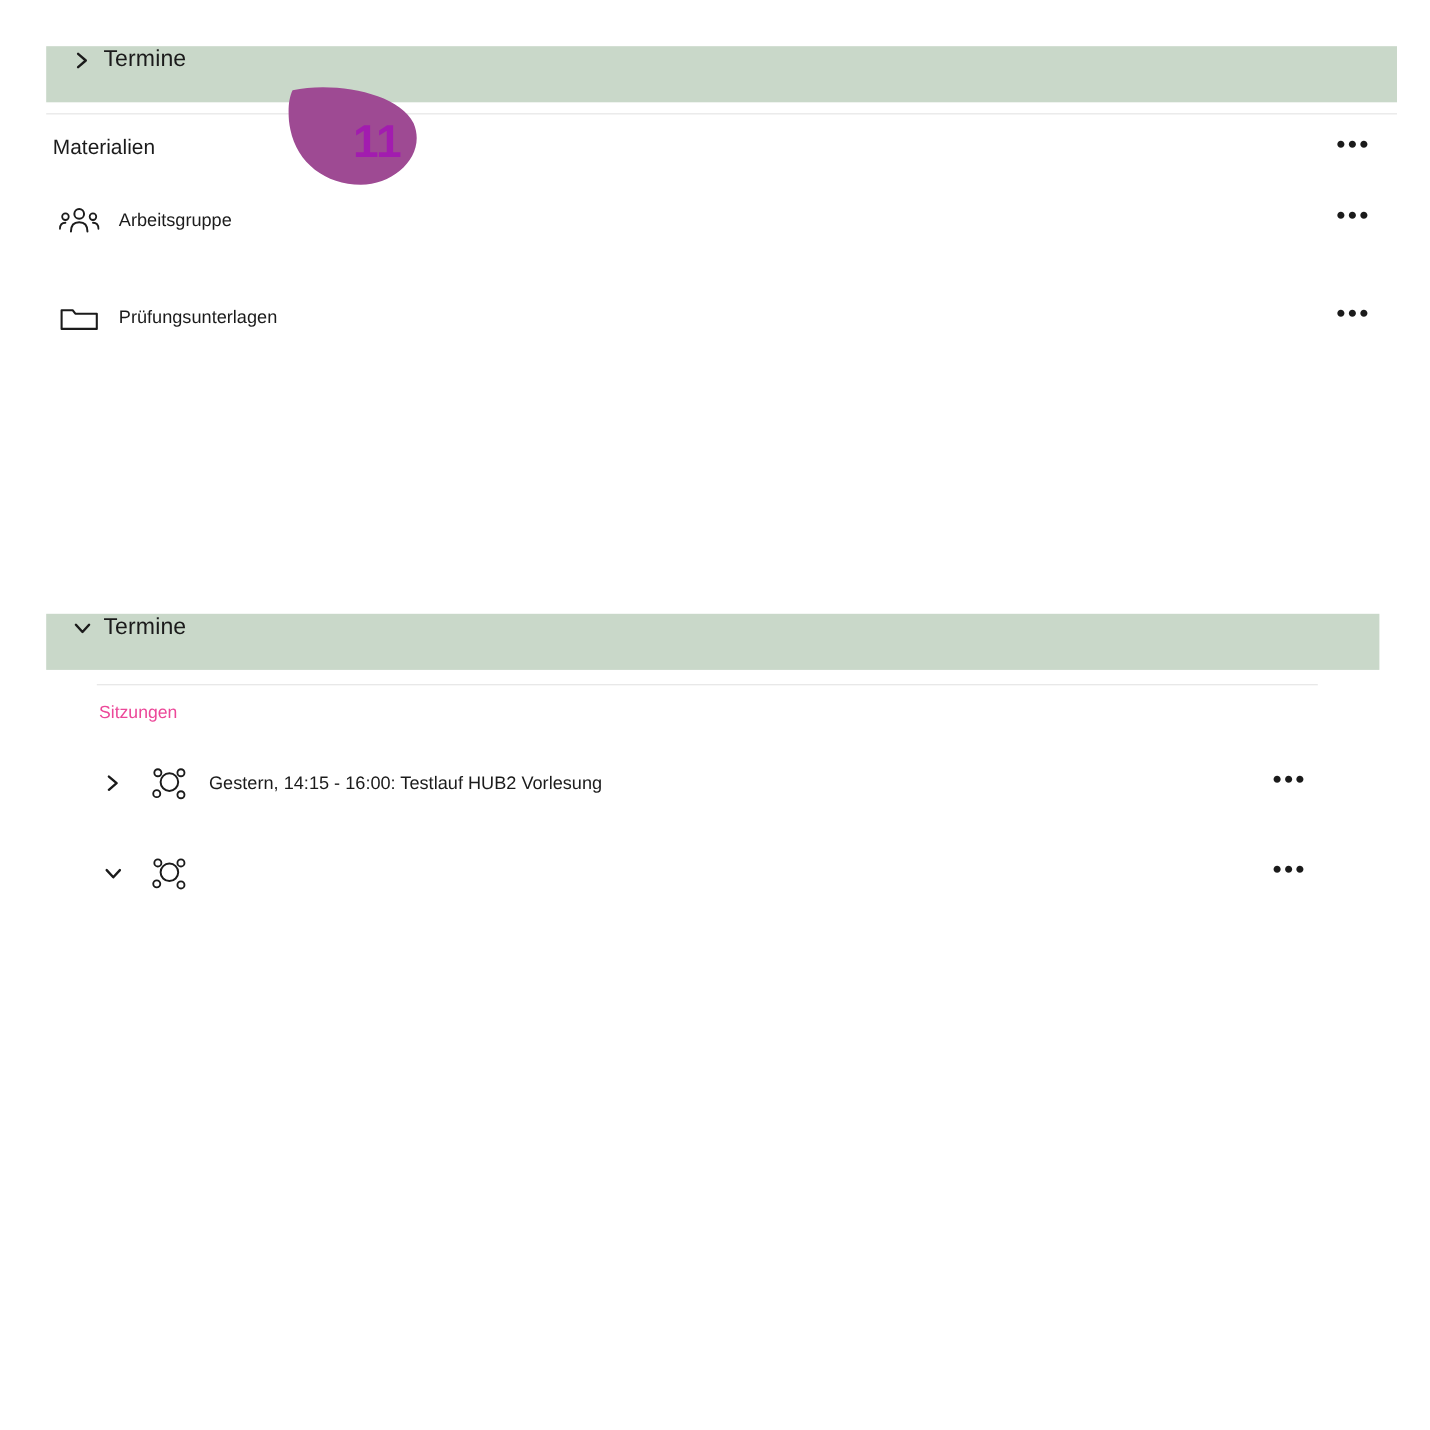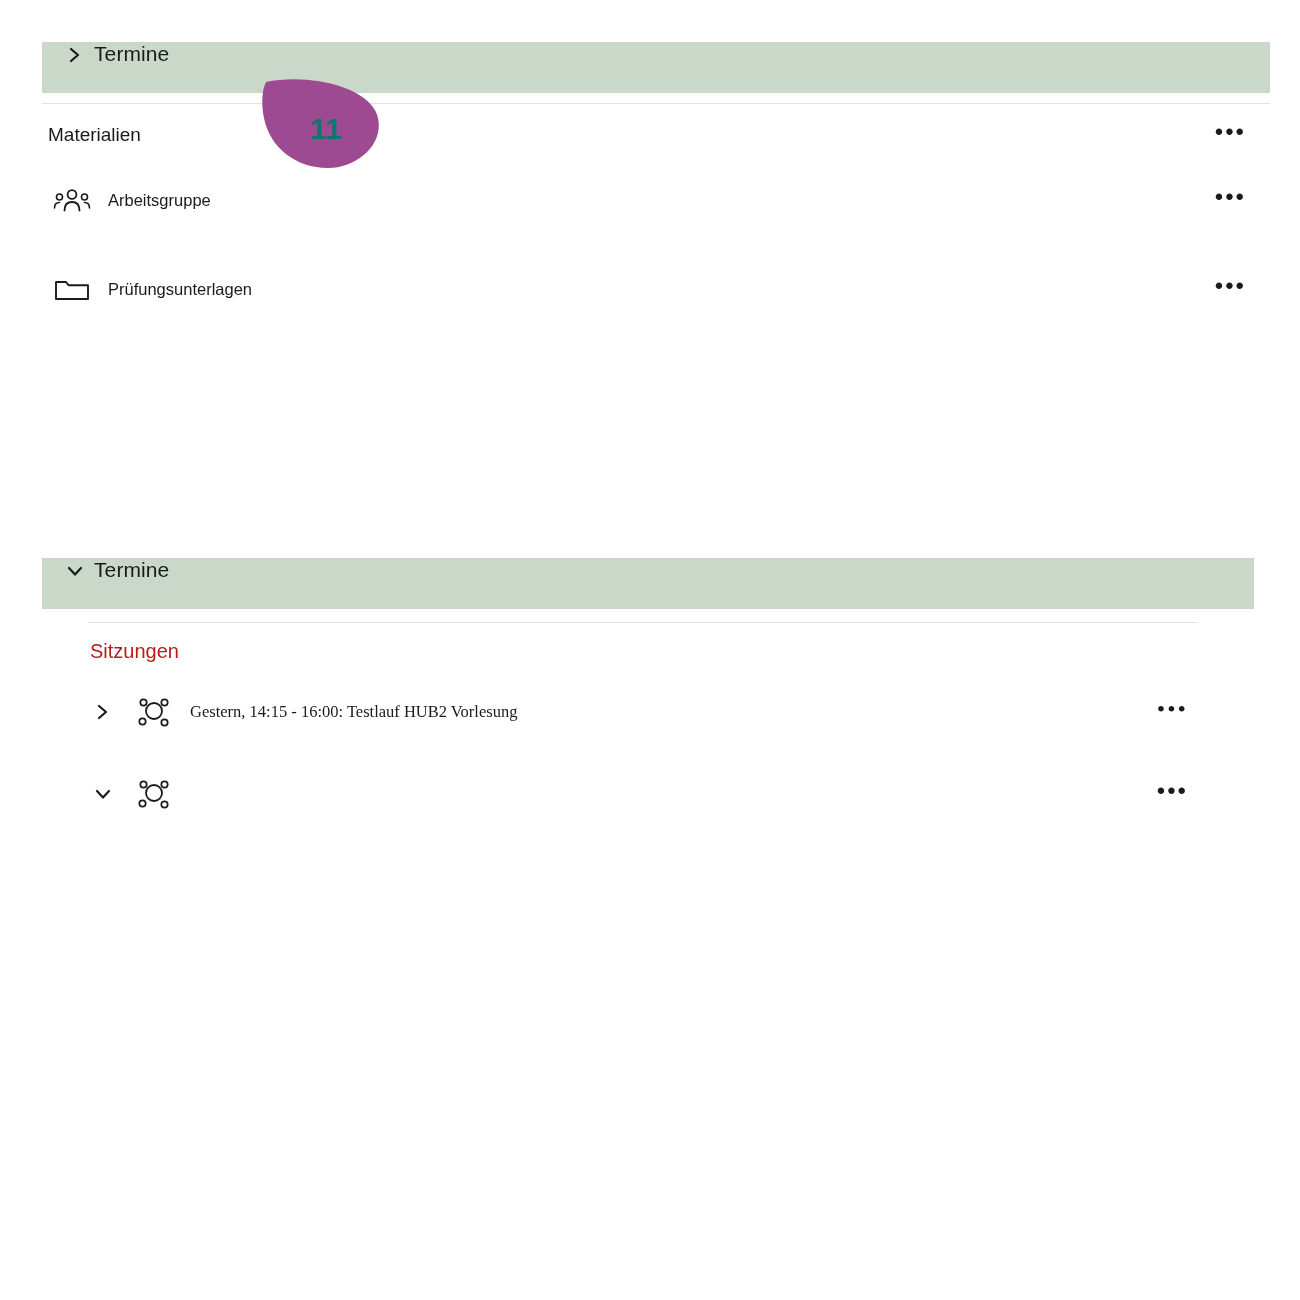--- a/index.html
+++ b/index.html
@@ -121,34 +121,34 @@
     height: 51px;
     padding-left: 20px;
   }
 
   #divider-bottom { left: 88px; top: 622px; width: 1110px; }
 
   #sitzungen-heading {
     position: absolute;
     left: 90px;
     top: 640px;
-    font-size: 20px;
-    color: #b91c1c;
+    font-size: 16px;
+    color: #ec4899;
   }
 
   .sess-row {
     position: absolute;
     left: 88px;
     width: 1112px;
     height: 44px;
     display: flex;
     align-items: center;
     padding-right: 10px;
   }
-  #sess-row-0 { top: 690px; font-family: Liberation Serif, serif; }
+  #sess-row-0 { top: 690px; }
   #sess-row-1 { top: 772px; }
 
   .sess-chev {
     width: 30px;
     height: 30px;
     display: flex;
     align-items: center;
     justify-content: center;
     flex: 0 0 auto;
     cursor: pointer;
@@ -175,30 +175,30 @@
     top: 78px;
     width: 118px;
     height: 92px;
   }
   #callout .blob {
     position: absolute;
     inset: 0;
   }
   #callout .num {
     position: absolute;
-    left: 0;
+    left: 17px;
     top: 0;
     width: 118px;
     height: 92px;
     display: flex;
     align-items: center;
     justify-content: center;
-    font-size: 30px;
+    font-size: 42px;
     font-weight: bold;
-    color: #0f766e;
+    color: #a21caf;
     padding-left: 10px;
     padding-top: 10px;
     pointer-events: none;
   }
 </style>
 </head>
 <body>
 
 <div class="page">
 

